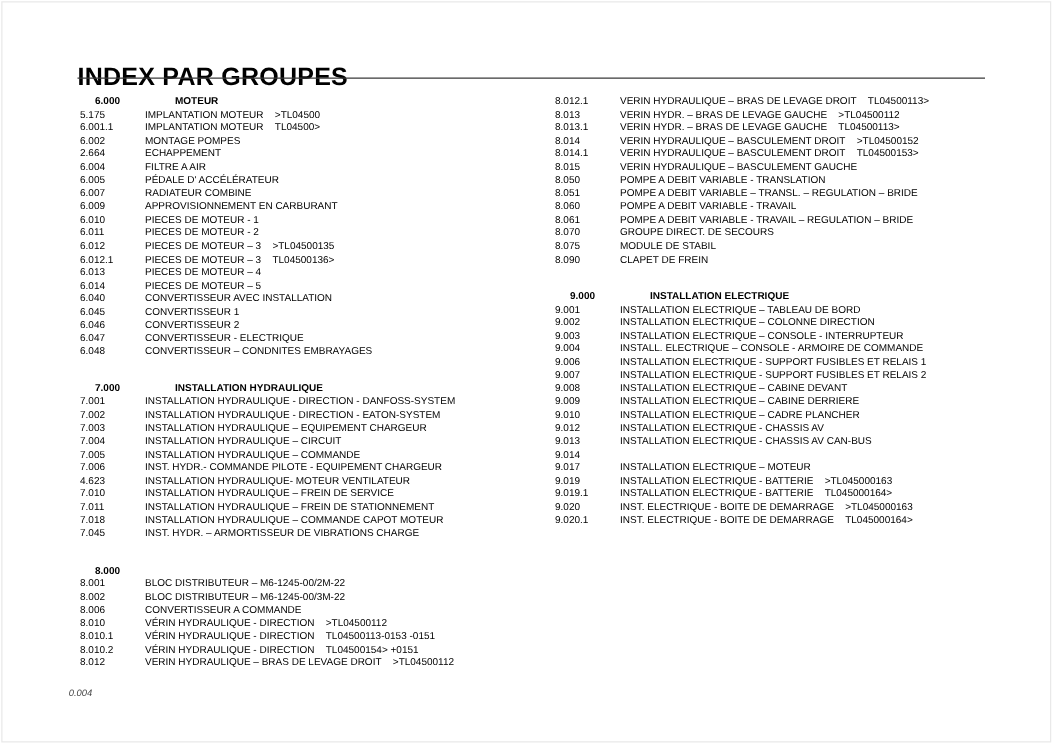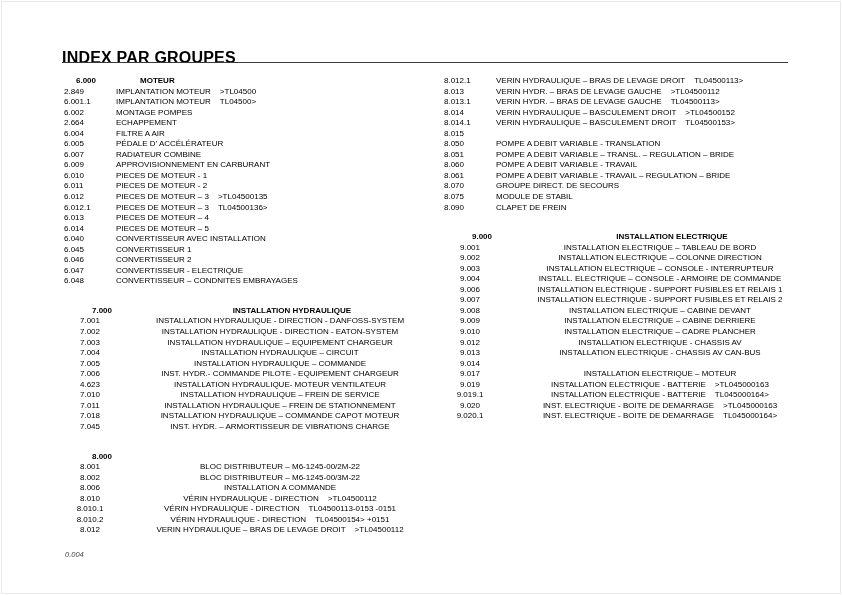--- a/index.html
+++ b/index.html
@@ -27,21 +27,21 @@
     width: 840px;
     height: 593px;
     border: 1px solid #e9e9e9;
     box-sizing: border-box;
     pointer-events: none;
   }
   #page-title {
     position: absolute;
     left: 62px;
     top: 38px;
-    font-size: 16px;
+    font-size: 20px;
     font-weight: bold;
     letter-spacing: 0.2px;
     white-space: nowrap;
   }
   #title-rule {
     position: absolute;
     left: 62px;
     top: 62px;
     width: 726px;
     height: 0;
@@ -53,21 +53,20 @@
   }
   #column-left  { left: 64px;  width: 380px; }
   #column-right { left: 444px; width: 380px; }
 
   .section {
     margin: 0;
     padding: 0;
   }
   .section + .section {
     margin-top: 19px;
-    text-align: center;
   }
   .row {
     display: flex;
     align-items: baseline;
     height: 10.55px;
     line-height: 10.55px;
     white-space: nowrap;
     font-size: 8px;
   }
   .row .code {
@@ -82,21 +81,21 @@
   .row.heading .code,
   .row.heading .label {
     font-weight: bold;
     padding-left: 12px;
   }
   .row .ref {
     padding-left: 9px;
   }
   #page-number {
     position: absolute;
-    left: 65px;
+    left: 55px;
     top: 550px;
     font-size: 7.5px;
     color: #444444;
     font-style: italic;
   }
 </style>
 </head>
 <body>
 
 <div id="page">
@@ -107,21 +106,21 @@
 
   <div id="title-rule"></div>
 
   <div class="column" id="column-left">
       <div class="section">
         <div class="row heading">
           <span class="code">6.000</span>
           <span class="label">MOTEUR</span>
         </div>
         <div class="row">
-          <span class="code">2.849</span>
+          <span class="code">5.175</span>
           <span class="label">IMPLANTATION MOTEUR<span class="ref">&gt;TL04500</span></span>
         </div>
         <div class="row">
           <span class="code">6.001.1</span>
           <span class="label">IMPLANTATION MOTEUR<span class="ref">TL04500&gt;</span></span>
         </div>
         <div class="row">
           <span class="code">6.002</span>
           <span class="label">MONTAGE POMPES</span>
         </div>
@@ -247,21 +246,21 @@
         <div class="row">
           <span class="code">8.001</span>
           <span class="label">BLOC DISTRIBUTEUR – M6-1245-00/2M-22</span>
         </div>
         <div class="row">
           <span class="code">8.002</span>
           <span class="label">BLOC DISTRIBUTEUR  – M6-1245-00/3M-22</span>
         </div>
         <div class="row">
           <span class="code">8.006</span>
-          <span class="label">INSTALLATION A COMMANDE</span>
+          <span class="label">CONVERTISSEUR A COMMANDE</span>
         </div>
         <div class="row">
           <span class="code">8.010</span>
           <span class="label">VÉRIN HYDRAULIQUE - DIRECTION<span class="ref">&gt;TL04500112</span></span>
         </div>
         <div class="row">
           <span class="code">8.010.1</span>
           <span class="label">VÉRIN HYDRAULIQUE - DIRECTION<span class="ref">TL04500113-0153  -0151</span></span>
         </div>
         <div class="row">
@@ -291,20 +290,21 @@
         <div class="row">
           <span class="code">8.014</span>
           <span class="label">VERIN HYDRAULIQUE – BASCULEMENT DROIT<span class="ref">&gt;TL04500152</span></span>
         </div>
         <div class="row">
           <span class="code">8.014.1</span>
           <span class="label">VERIN HYDRAULIQUE – BASCULEMENT DROIT<span class="ref">TL04500153&gt;</span></span>
         </div>
         <div class="row">
           <span class="code">8.015</span>
+          <span class="label">VERIN HYDRAULIQUE – BASCULEMENT GAUCHE</span>
         </div>
         <div class="row">
           <span class="code">8.050</span>
           <span class="label">POMPE A DEBIT VARIABLE - TRANSLATION</span>
         </div>
         <div class="row">
           <span class="code">8.051</span>
           <span class="label">POMPE A DEBIT VARIABLE – TRANSL. – REGULATION – BRIDE</span>
         </div>
         <div class="row">

